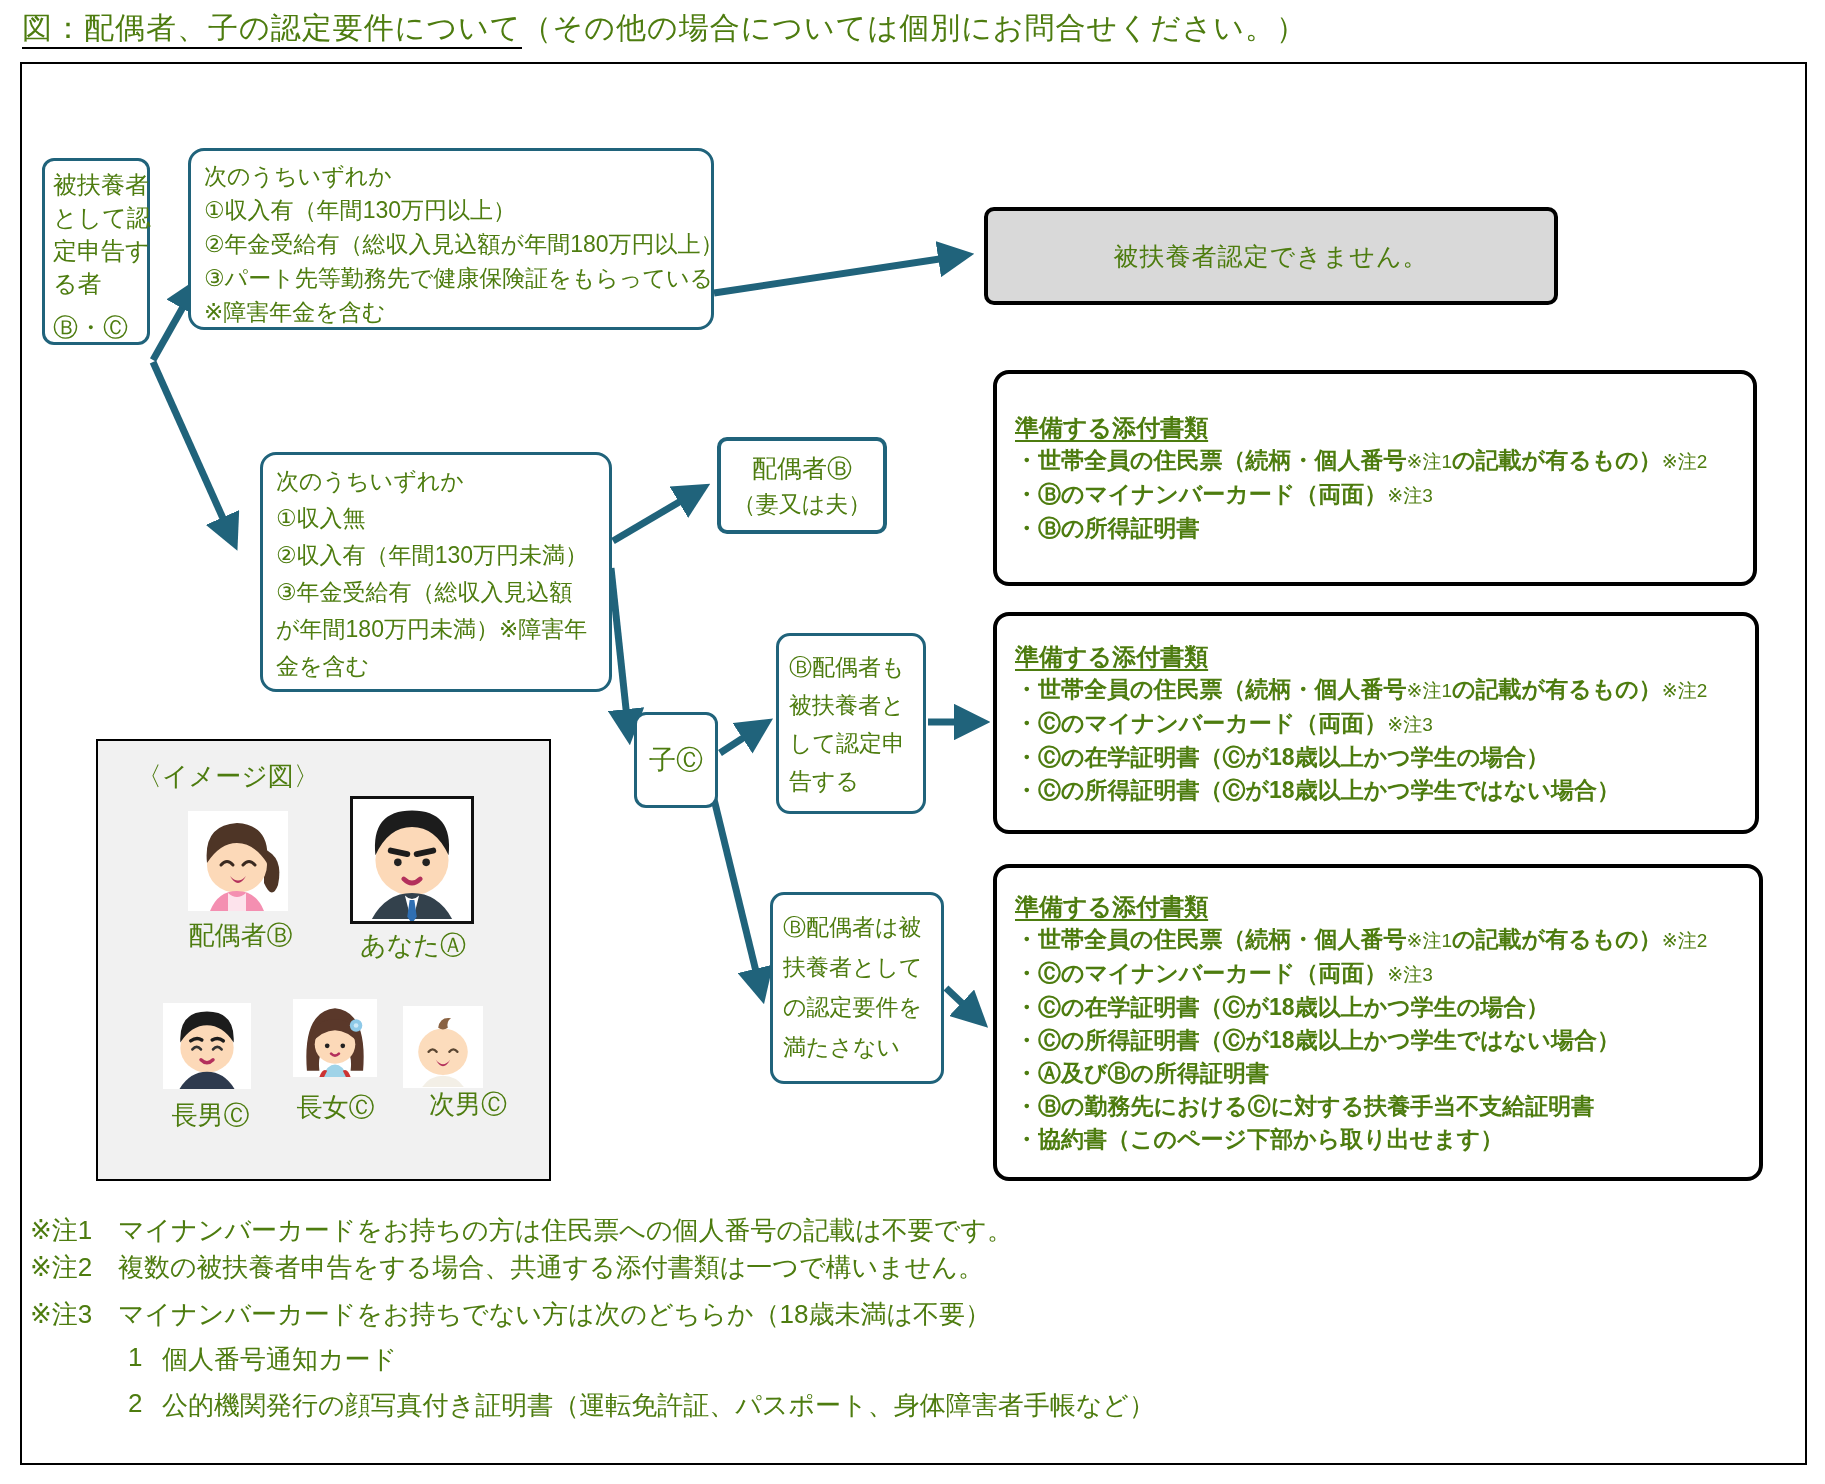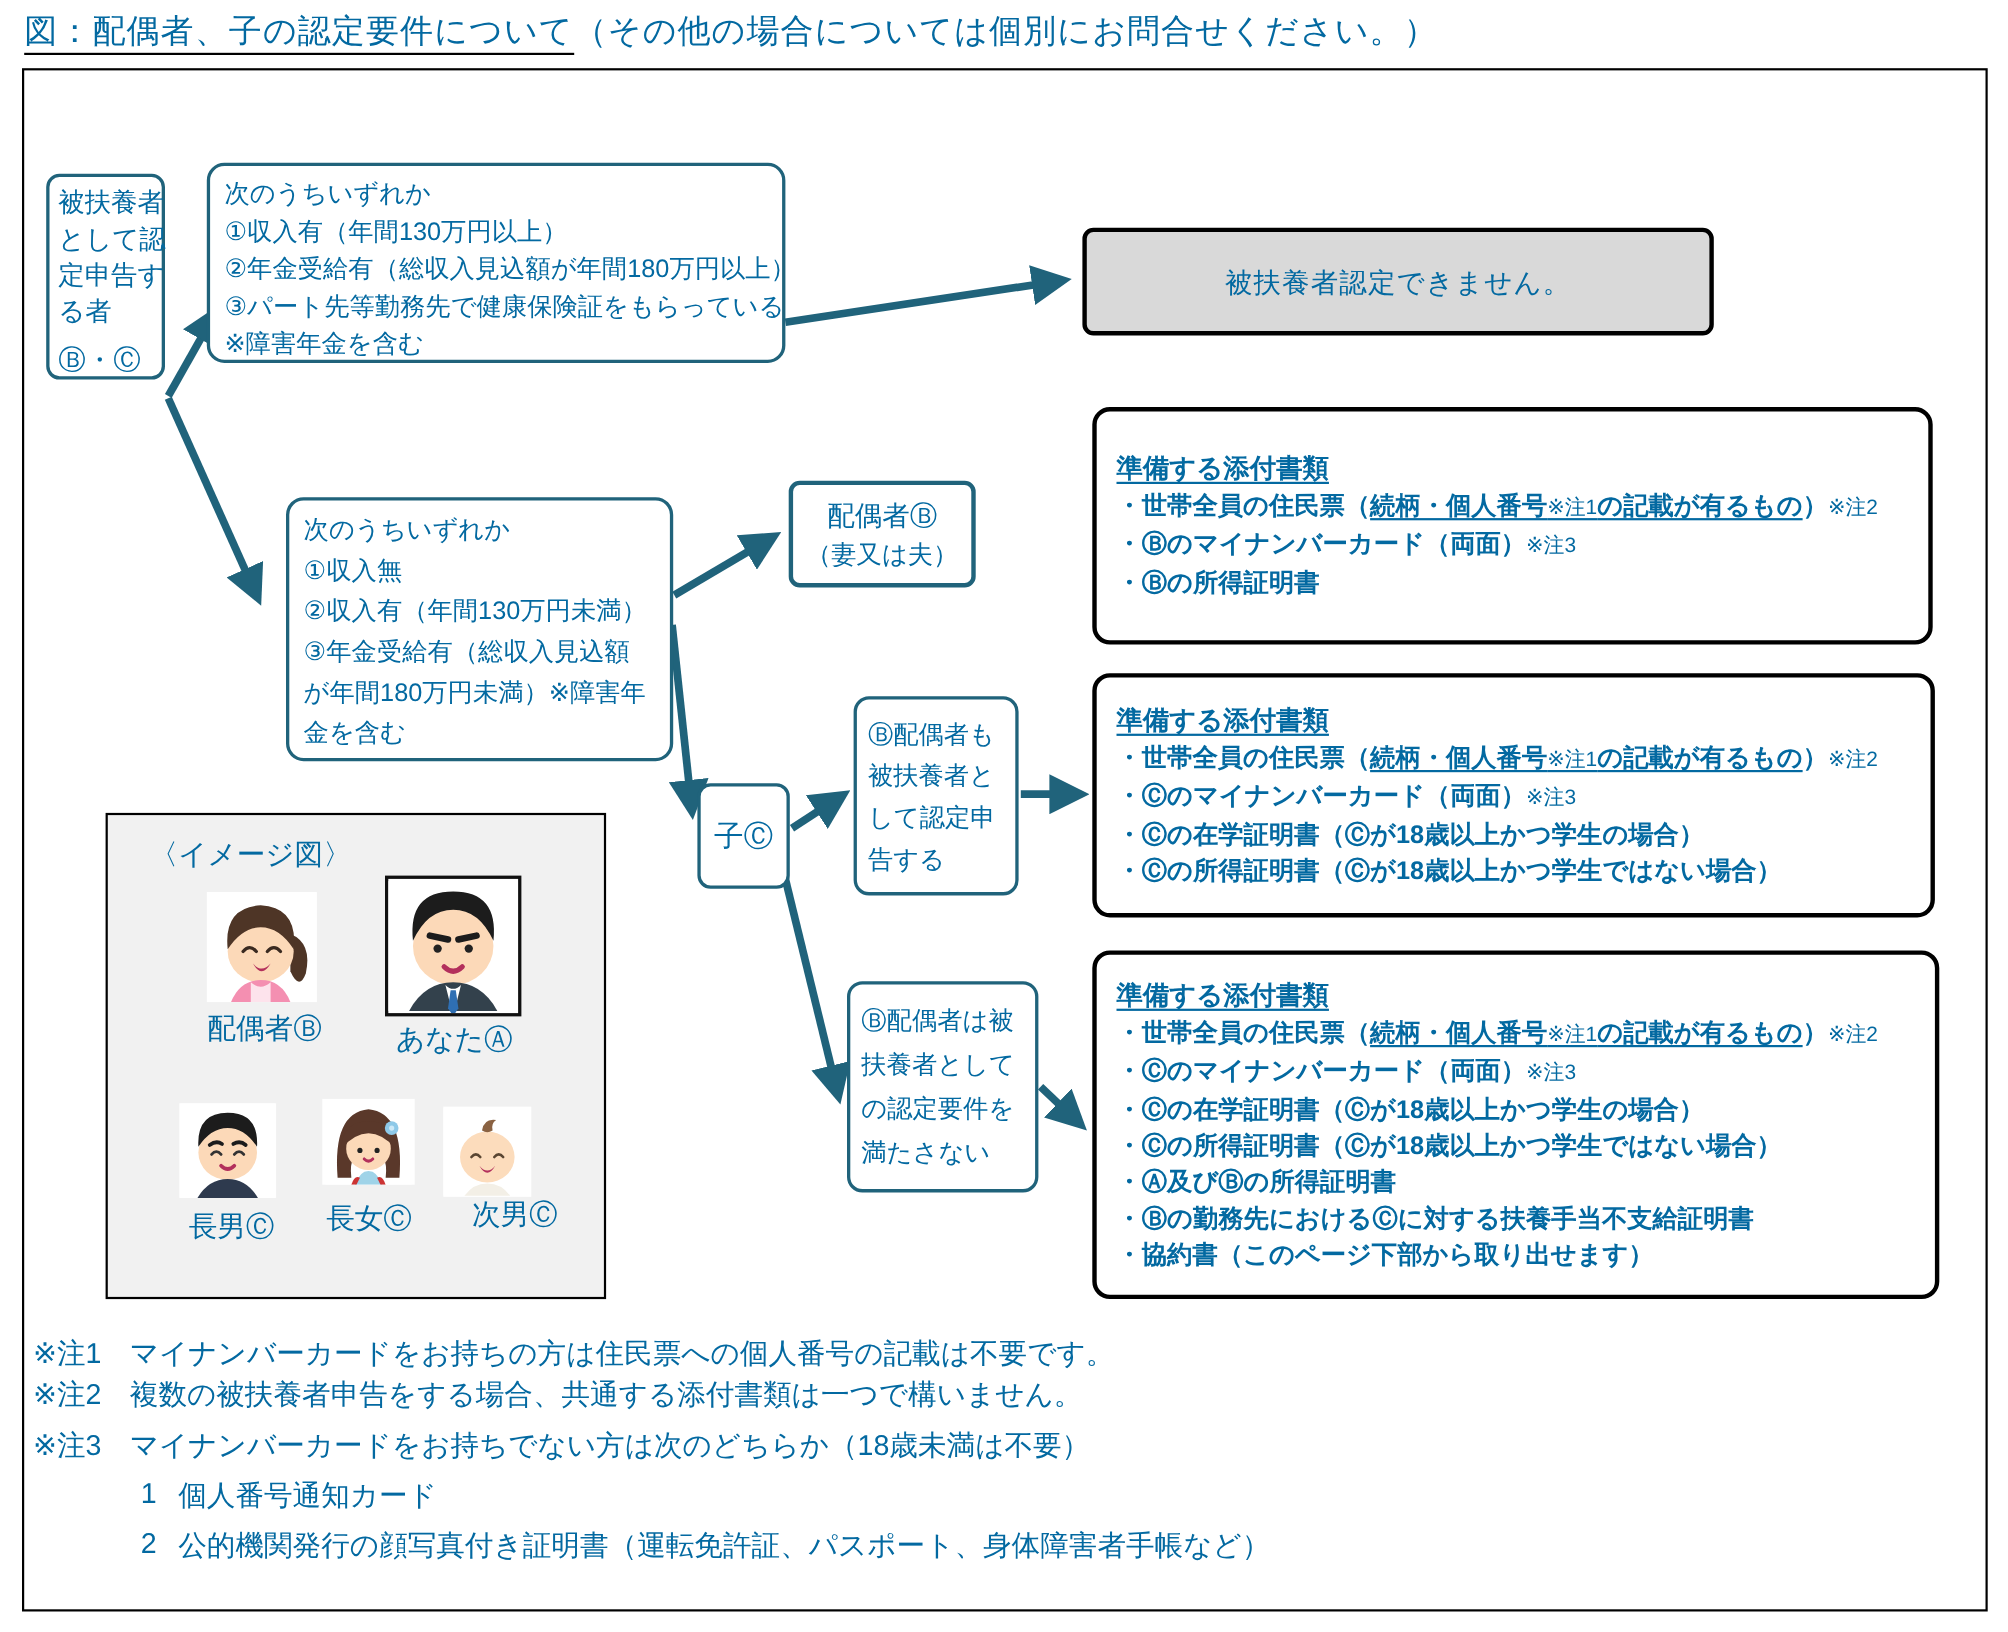--- a/index.html
+++ b/index.html
@@ -1,33 +1,33 @@
 <!DOCTYPE html>
 <html style="--teal: #20637b; --gray: #d9d9d9; --panel: #f1f1f1;"><head>
 <meta charset="utf-8">
 <style>
   :root{ --teal:#20637b; --gray:#d9d9d9; --panel:#f1f1f1; }
   html,body{margin:0;padding:0;background:#fff;}
   .canvas{position:relative;width:1825px;height:1484px;background:#fff;overflow:hidden;
-          font-family:"Liberation Sans","DejaVu Sans",sans-serif;color:#0369a1;}
+          font-family:"Liberation Sans","DejaVu Sans",sans-serif;color:#4d7c0f;}
   .abs{position:absolute;box-sizing:border-box;}
   .title{left:22px;top:8px;font-size:30px;font-weight:500;letter-spacing:1px;}
   .t-underline{border-bottom:2.5px solid #000;padding-bottom:3px;}
   .outer{left:20px;top:62px;width:1787px;height:1403px;border:2px solid #000;background:#fff;}
   .overlay{left:0;top:0;width:1825px;height:1484px;pointer-events:none;}
   .arrow{stroke:var(--teal);stroke-width:7;fill:none;}
   .tree{stroke:#1a1a1a;stroke-width:3;fill:none;}
   .tealbox{border:3px solid var(--teal);border-radius:16px;background:#fff;}
   .blackbox{border:4px solid #000;border-radius:16px;background:#fff;
             display:flex;flex-direction:column;justify-content:center;padding:18px 18px;}
   .graybox{border:4px solid #000;border-radius:10px;background:var(--gray);
            display:flex;align-items:center;justify-content:center;}
   .line{white-space:nowrap;}
   .b{font-weight:normal;}
-  .u{text-decoration:underline;text-decoration-thickness:2px;text-underline-offset:4px;}
+  .u{text-decoration-thickness:2px;text-underline-offset:4px;}
   .s{font-size:19px;font-weight:normal;}
   .condtext{font-size:23px;line-height:34px;padding:8px 13px;}
   .docbox .line{font-weight:bold;font-size:23px;line-height:33px;}
   .doc-heading{font-weight:bold;font-size:24px;text-decoration:underline;
                text-decoration-thickness:2px;text-underline-offset:4px;line-height:33px;}
   .panel{left:85px;top:739px;width:455px;height:442px;border:2px solid #000;background:var(--panel);margin-left:11px;}
   .person{background:#fff;}
   .plabel{font-size:26px;text-align:center;white-space:nowrap;}
   .note-row{display:flex;font-size:26px;white-space:nowrap;}
   .note-prefix{width:88px;flex:0 0 auto;}

